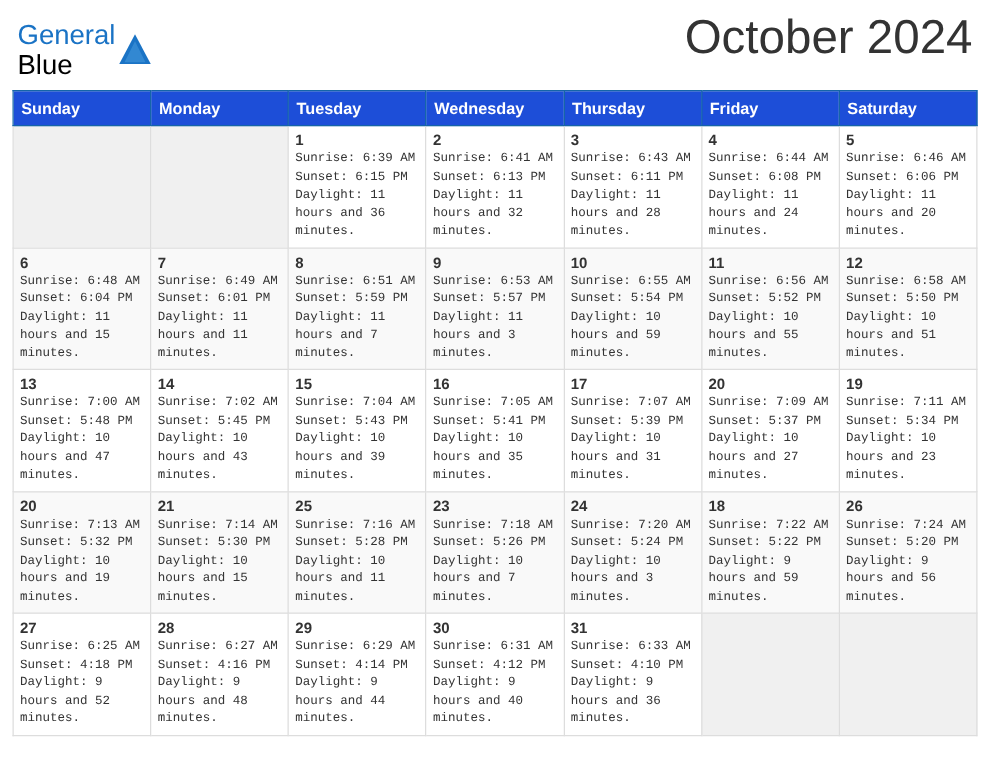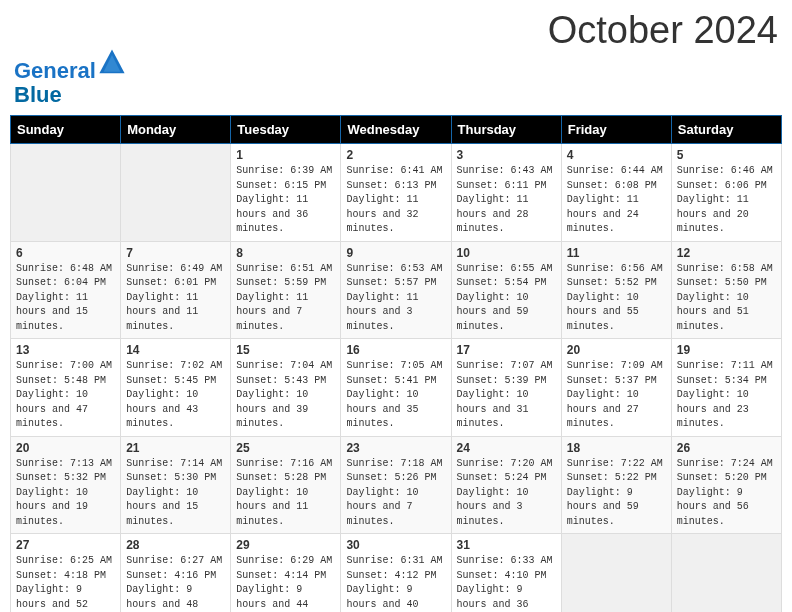--- a/index.html
+++ b/index.html
@@ -17,24 +17,23 @@
       margin-bottom: 8px;
       padding: 0 4px;
     }
     .logo {
       display: flex;
       align-items: center;
       margin-top: 6px;
     }
     .logo-text {
       font-size: 22px;
-      font-weight: bold;
+      font-weight: normal;
       color: #333;
       line-height: 1.1;
-      margin-top: 43px;
     }
     .logo-text span {
       color: #1a73c5;
     }
     .logo-icon {
       width: 28px;
       height: 28px;
       margin-left: 2px;
     }
     .title-block {
@@ -50,21 +49,21 @@
       font-size: 16px;
       color: #555;
       margin-top: 2px;
     }
     .calendar {
       width: 100%;
       border-collapse: collapse;
       border: 1px solid #ccc;
     }
     .calendar th {
-      background: #000000;
+      background: #1d4ed8;
       color: #fff;
       font-size: 13px;
       font-weight: bold;
       padding: 6px 6px;
       text-align: left;
       border: 1px solid #1565a8;
     }
     .calendar td {
       border: 1px solid #ddd;
       vertical-align: top;
@@ -94,21 +93,21 @@
       font-family: Liberation Mono, monospace;
     }
   </style>
 </head>
 <body>
 
 <div class="header">
   <div class="logo">
     <div>
       <div class="logo-text">
-        <span>General</span><br><span style="color:#0369a1;">Blue</span>
+        <span>General</span><br><span style="color:#000000;">Blue</span>
       </div>
     </div>
     <svg class="logo-icon" viewBox="0 0 40 40" xmlns="http://www.w3.org/2000/svg">
       <polygon points="20,2 38,36 2,36" fill="#1a73c5"></polygon>
       <polygon points="20,10 32,34 8,34" fill="#4a9de0" opacity="0.5"></polygon>
     </svg>
   </div>
   <div class="title-block">
     <div class="month-title">October 2024</div>
   </div>

